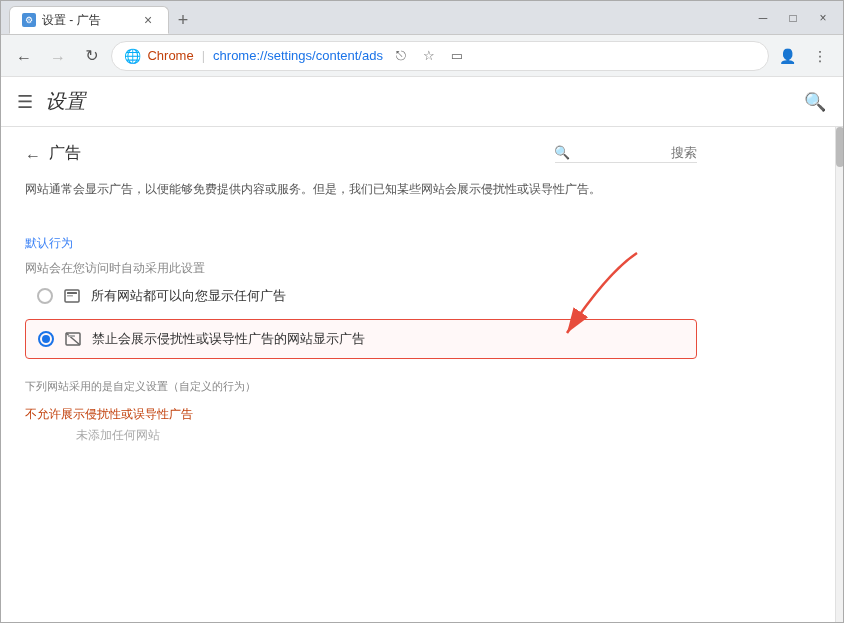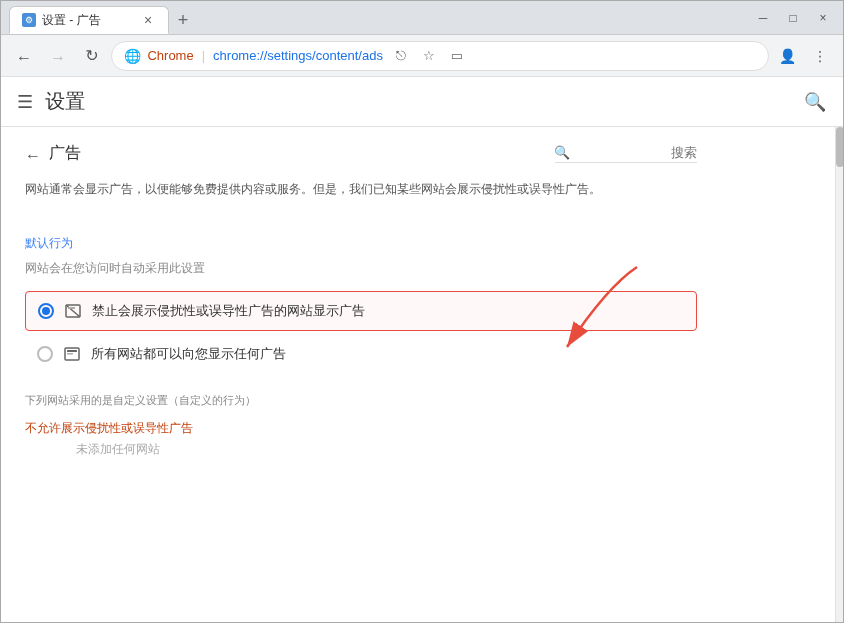--- a/index.html
+++ b/index.html
@@ -189,20 +189,21 @@
       font-size: 18px;
       color: #555;
       cursor: pointer;
       margin-right: 12px;
     }
     .settings-title {
       font-size: 20px;
       font-weight: 400;
       color: #333;
       flex: 1;
+      font-style: italic;
     }
     .search-btn {
       font-size: 18px;
       color: #555;
       cursor: pointer;
     }
 
     
     .content-area {
       display: flex;
@@ -283,21 +284,20 @@
     
     .section-heading {
       font-size: 12px;
       color: #3b82f6;
       margin-bottom: 8px;
       font-weight: 400;
     }
     .section-subheading {
       font-size: 12px;
       color: #888;
-      margin-bottom: 14px;
     }
 
     
     .radio-option {
       display: flex;
       align-items: center;
       padding: 10px 12px;
       gap: 10px;
       cursor: pointer;
       border-radius: 4px;
@@ -450,47 +450,47 @@
             <span class="search-icon-text">🔍</span>
             <input class="search-input" type="text" placeholder="搜索" style="">
           </div>
         </div>
 
         <div class="description">网站通常会显示广告，以便能够免费提供内容或服务。但是，我们已知某些网站会展示侵扰性或误导性广告。</div>
 
         <div class="section-heading">默认行为</div>
         <div class="section-subheading">网站会在您访问时自动采用此设置</div>
 
+        <div class="radio-option">
+          <div class="radio-circle">
+          </div>
+          <div class="option-icon">
+            <svg width="16" height="16" viewBox="0 0 16 16" fill="none">
+              <rect x="1" y="2" width="14" height="12" rx="1" stroke="#666" stroke-width="1.5" fill="none"></rect>
+              <rect x="3" y="4" width="10" height="2" rx="0.5" fill="#666"></rect>
+              <rect x="3" y="7" width="6" height="1.5" rx="0.5" fill="#aaa"></rect>
+            </svg>
+          </div>
+          <span class="option-text">所有网站都可以向您显示任何广告</span>
+        </div>
+
         <div class="radio-option selected" style="background:#fff8f8;">
           <div class="radio-circle checked">
             <div class="radio-inner"></div>
           </div>
           <div class="option-icon">
             <svg width="16" height="16" viewBox="0 0 16 16" fill="none">
               <rect x="1" y="2" width="14" height="12" rx="1" stroke="#666" stroke-width="1.5" fill="none"></rect>
               <line x1="1" y1="2" x2="15" y2="14" stroke="#666" stroke-width="1.5"></line>
               <rect x="3" y="4" width="7" height="2" rx="0.5" fill="#aaa"></rect>
             </svg>
           </div>
           <span class="option-text">禁止会展示侵扰性或误导性广告的网站显示广告</span>
         </div>
 
-        <div class="radio-option">
-          <div class="radio-circle">
-          </div>
-          <div class="option-icon">
-            <svg width="16" height="16" viewBox="0 0 16 16" fill="none">
-              <rect x="1" y="2" width="14" height="12" rx="1" stroke="#666" stroke-width="1.5" fill="none"></rect>
-              <rect x="3" y="4" width="10" height="2" rx="0.5" fill="#666"></rect>
-              <rect x="3" y="7" width="6" height="1.5" rx="0.5" fill="#aaa"></rect>
-            </svg>
-          </div>
-          <span class="option-text">所有网站都可以向您显示任何广告</span>
-        </div>
-
         <div style="position:relative; height:0;">
           <svg style="position:absolute; top:-120px; right:20px; pointer-events:none;" width="200" height="130">
             <defs>
               <marker id="arrowhead" markerWidth="10" markerHeight="7" refX="10" refY="3.5" orient="auto">
                 <polygon points="0 0, 10 3.5, 0 7" fill="#e74c3c"></polygon>
               </marker>
             </defs>
             <path d="M 160 10 Q 130 30 90 90" stroke="#e74c3c" stroke-width="2.5" fill="none" marker-end="url(#arrowhead)"></path>
           </svg>
         </div>

